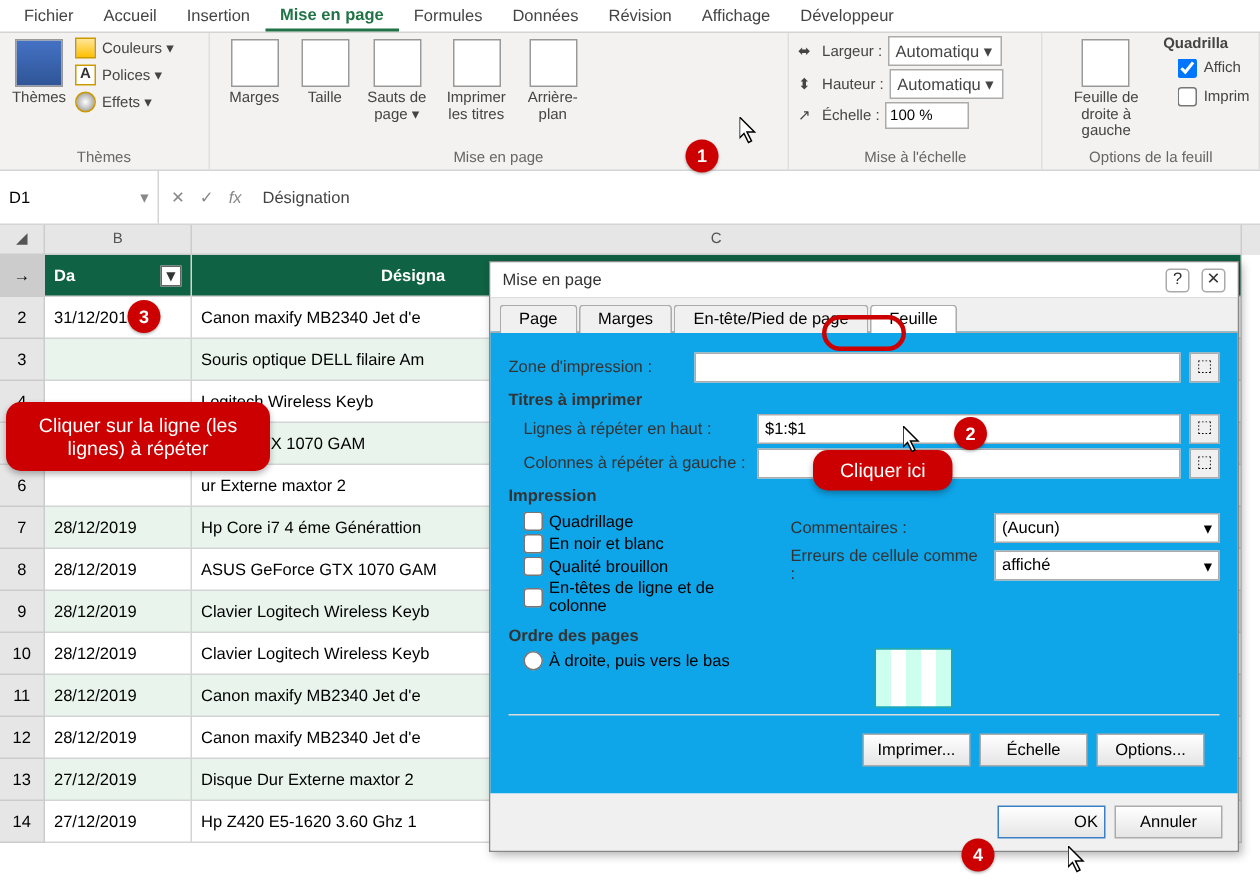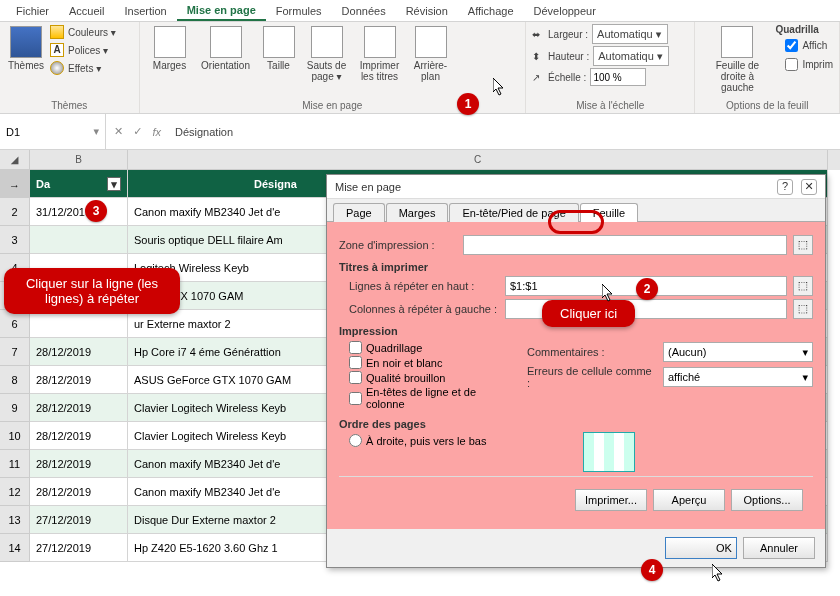--- a/index.html
+++ b/index.html
@@ -47,21 +47,21 @@
 .callout { position: absolute; background: #c00; color: #fff; padding: 8px 12px; border-radius: 10px; font-size: 13px; text-align: center; z-index: 40; box-shadow: 0 2px 4px rgba(0,0,0,.3); }
 
 
 .dialog { position: absolute; left: 326px; top: 174px; width: 500px; background: #f0f0f0; border: 1px solid #888; box-shadow: 2px 2px 6px rgba(0,0,0,.3); z-index: 30; font-size: 11px; }
 .dlg-title { height: 24px; display: flex; align-items: center; padding: 0 8px; color: #333; background: #fff; border-bottom: 1px solid #ddd; }
 .dlg-title-txt { flex: 1; }
 .dlg-x { width: 16px; height: 16px; border: 1px solid #aaa; border-radius: 3px; text-align: center; line-height: 13px; cursor: pointer; }
 .dlg-tabs { display: flex; padding: 4px 6px 0; background: #f0f0f0; }
 .dlg-tab { padding: 3px 12px; border: 1px solid #ababab; border-bottom: none; background: #f0f0f0; margin-right: 1px; cursor: pointer; border-radius: 3px 3px 0 0; }
 .dlg-tab.active { background: #fff; position: relative; z-index: 2; }
-.dlg-body { background: #fca5a5; border-top: 1px solid #ababab; margin-top: -1px; padding: 10px 12px; }
+.dlg-body { background: #0ea5e9; border-top: 1px solid #ababab; margin-top: -1px; padding: 10px 12px; }
 .dlg-row { display: flex; align-items: center; margin: 3px 0; gap: 6px; }
 .dlg-label { font-size: 11px; color: #333; }
 .dlg-input { flex: 1; height: 20px; border: 1px solid #ababab; padding: 0 4px; font-size: 11px; }
 .range-btn { width: 20px; height: 20px; border: 1px solid #ababab; background: #f0f0f0; text-align: center; line-height: 17px; cursor: pointer; }
 .sect { font-weight: 600; margin: 6px 0 2px; color: #333; }
 .chk { display: flex; align-items: center; gap: 4px; margin: 2px 0 2px 10px; }
 .opt { display: flex; align-items: center; gap: 4px; margin: 2px 0 2px 10px; }
 .dlg-cols { display: flex; gap: 14px; }
 .dlg-col { flex: 1; }
 .combo { height: 20px; border: 1px solid #ababab; background: #fff; font-size: 11px; padding: 0 4px; width: 150px; display: flex; align-items: center; justify-content: space-between; }
@@ -113,24 +113,20 @@
       </div>
     </div>
     <div class="group-label">Thèmes</div>
   </div>
   <div class="group" style="width:388px">
     <div class="group-body">
       <div class="rbtn" style="width:48px">
           <div class="rbtn-icon"></div>
           <span class="rbtn-label">Marges</span>
         </div>
-      <div class="rbtn" style="width:60px">
-          <div class="rbtn-icon"></div>
-          <span class="rbtn-label">Orientation</span>
-        </div>
       <div class="rbtn" style="width:42px">
           <div class="rbtn-icon"></div>
           <span class="rbtn-label">Taille</span>
         </div>
       <div class="rbtn" style="width:50px">
           <div class="rbtn-icon"></div>
           <span class="rbtn-label">Sauts de page ▾</span>
         </div>
       <div class="rbtn" style="width:52px">
           <div class="rbtn-icon"></div>
@@ -372,21 +368,21 @@
             <span>À droite, puis vers le bas</span>
           </div>
       </div>
       <div class="dlg-col">
           <div class="order-icon"></div>
         </div>
     </div>
     <div class="dlg-sep"></div>
     <div class="dlg-buttons">
       <button class="dlg-btn">Imprimer...</button>
-      <button class="dlg-btn">Aperçu</button>
+      <button class="dlg-btn">Échelle</button>
       <button class="dlg-btn">Options...</button>
     </div>
   </div>
   <div class="dlg-buttons" style="background:#f0f0f0">
     <button class="dlg-btn primary">OK</button>
     <button class="dlg-btn">Annuler</button>
   </div>
 </div>
 
 <div class="red-circle" style="left:548px;top:210px;width:56px;height:24px;border-radius:14px"></div>

